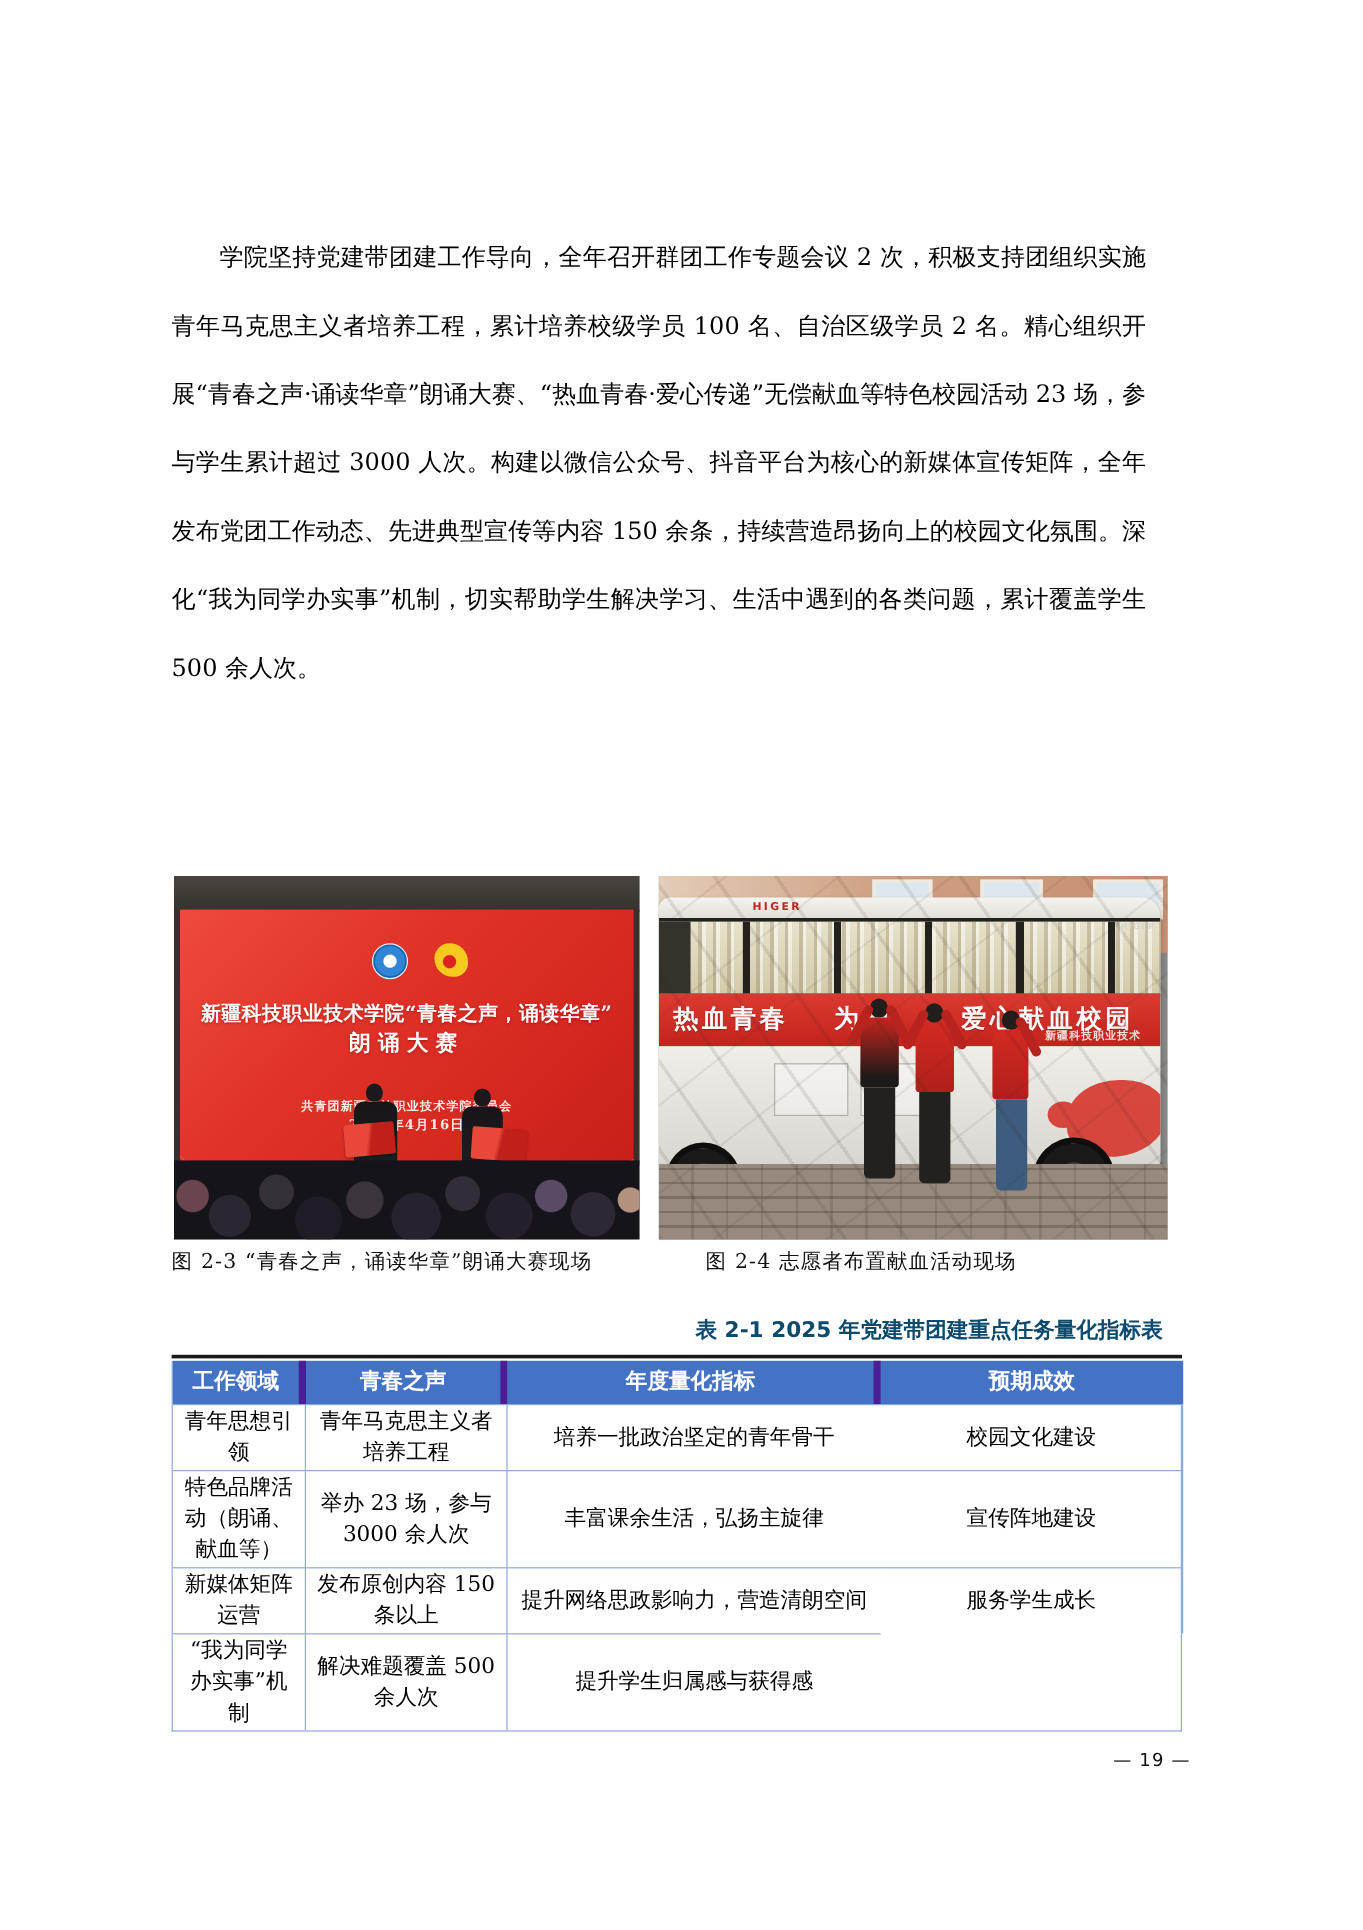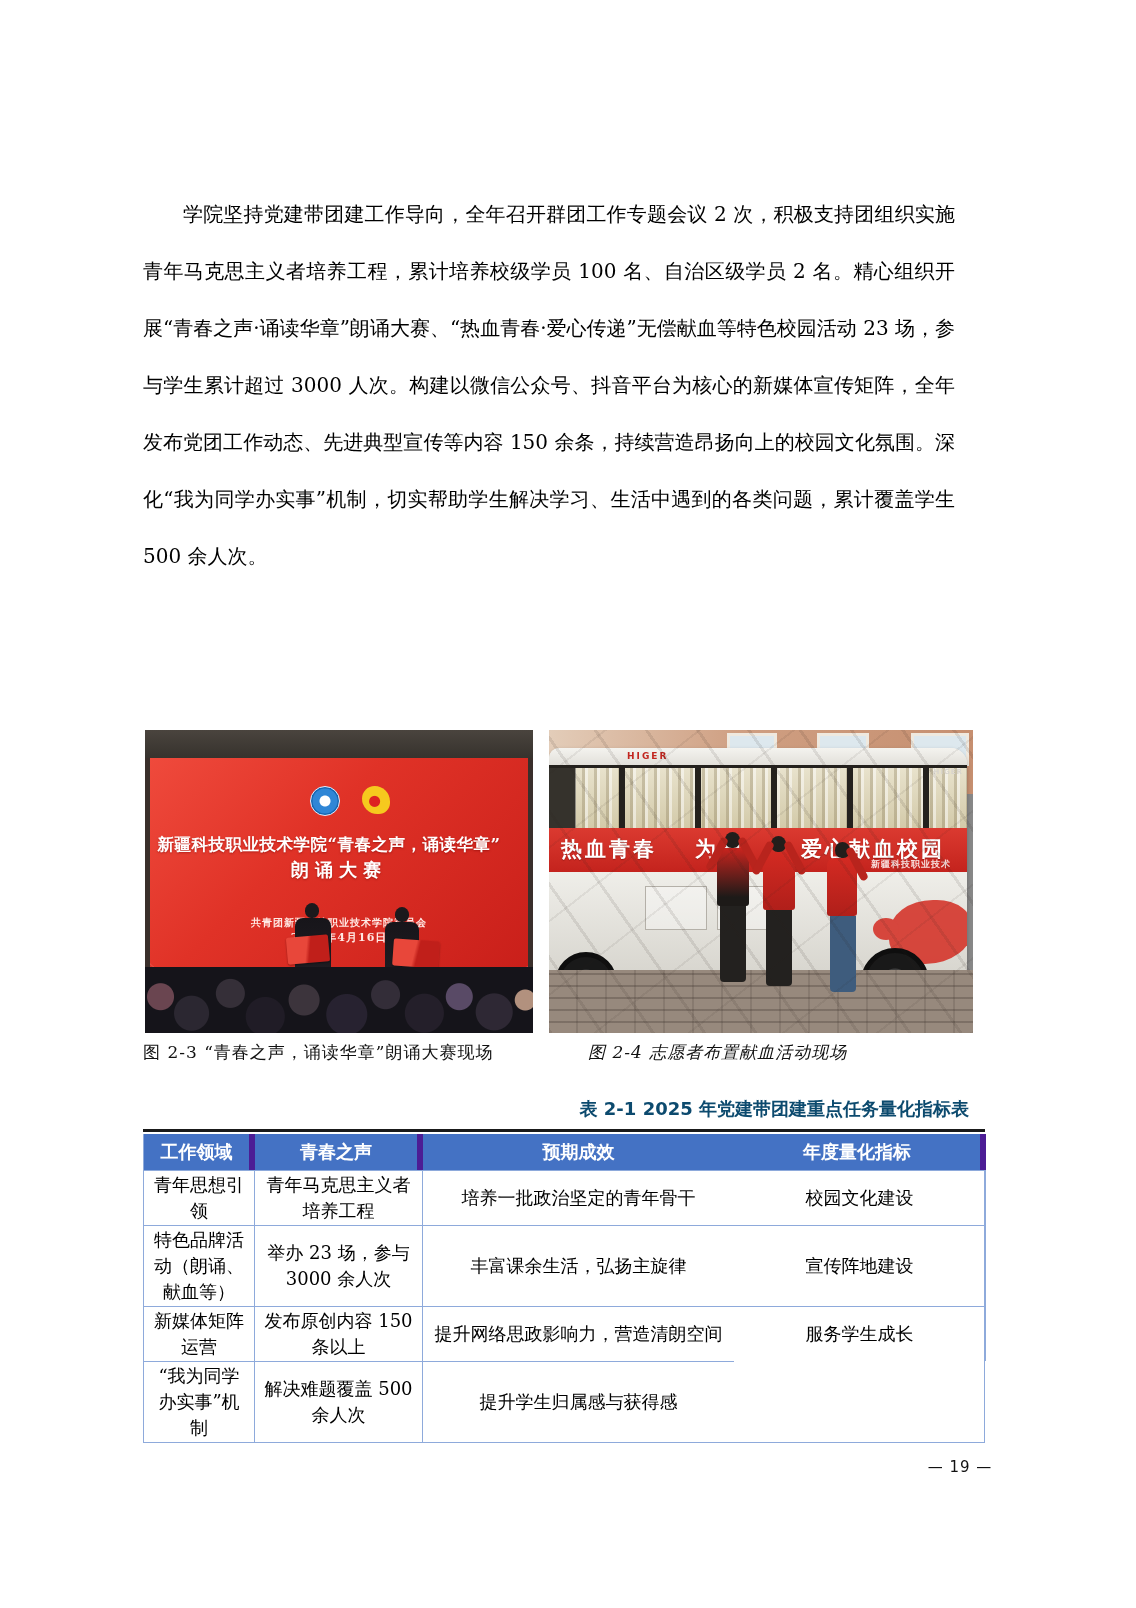--- a/index.html
+++ b/index.html
@@ -20,21 +20,21 @@
   .f1-side{position:absolute;top:28px;bottom:62px;width:6px;background:#3a2f2b;}
   .f1-side.l{left:0;} .f1-side.r{right:0;}
   .f1-screen{position:absolute;left:5px;right:5px;top:28px;bottom:62px;
              background:linear-gradient(135deg,#ef4a3c 0%,#e03227 40%,#c91f1a 100%);overflow:hidden;}
   .f1-swoosh{position:absolute;width:480px;height:220px;border-radius:50%;
              border-bottom:3px solid rgba(255,255,255,.22);top:30px;left:-20px;transform:rotate(-7deg);}
   .f1-swoosh.s2{top:55px;border-bottom-color:rgba(255,255,255,.12);}
   .f1-logo{position:absolute;top:28px;width:28px;height:28px;border-radius:50%;}
   .f1-logo.school{left:160px;background:radial-gradient(circle at 50% 50%,#ffffff 0 5px,#2f86d6 6px 12px,#1565b0 13px);border:1px solid #dfeeff;}
   .f1-logo.league{left:212px;background:radial-gradient(circle at 45% 55%,#d22 0 5px,#f6c91e 6px);border-radius:45% 55% 40% 55%;box-shadow:6px -4px 0 -8px #f6c91e;}
-  .f1-t1{position:absolute;left:2%;width:96%;top:76px;color:#fff;
+  .f1-t1{position:absolute;left:2%;width:96%;top:76px;text-align:center;color:#fff;
          font:bold 16.5px/22px "DejaVu Serif","Liberation Serif",serif;letter-spacing:.5px;
          text-shadow:0 1px 2px rgba(120,0,0,.5);white-space:nowrap;}
   .f1-t2{position:absolute;left:0;width:100%;top:100px;text-align:center;color:#fff;
          font:bold 18px/24px "DejaVu Serif","Liberation Serif",serif;letter-spacing:6px;
          text-shadow:0 1px 2px rgba(120,0,0,.5);}
   .f1-sub1{position:absolute;left:0;width:100%;top:158px;text-align:center;color:#ffe9e4;
            font:bold 10px/13px "DejaVu Serif",serif;letter-spacing:1px;}
   .f1-sub2{position:absolute;left:0;width:100%;top:173px;text-align:center;color:#ffe9e4;
            font:bold 11px/14px "DejaVu Serif",serif;letter-spacing:1px;}
   .stagep{position:absolute;width:36px;height:66px;background:linear-gradient(#17151a,#211e24);border-radius:8px 8px 2px 2px;}
@@ -103,21 +103,21 @@
   .vol.v2{left:214px;top:122px;}
   .vol.v3{left:278px;top:128px;width:30px;}
   .vol.v3::after{background:#3e5c7d;}
   .f2-shadow{position:absolute;inset:0;pointer-events:none;
       background:
         repeating-linear-gradient(55deg,rgba(40,30,25,.10) 0 3px,transparent 3px 42px),
         repeating-linear-gradient(-38deg,rgba(40,30,25,.07) 0 2px,transparent 2px 58px);}
 
   
   .caption{position:absolute;top:1040px;font-size:17px;line-height:24px;color:#111;letter-spacing:1px;}
-  .cap1{left:143px;} .cap2{left:588px;font-style:italic;}
+  .cap1{left:143px;} .cap2{left:588px;}
 
   
   .tbl-title{position:absolute;left:127px;top:1096px;width:842px;text-align:right;
              font:bold 18px/26px "DejaVu Sans","Liberation Sans",sans-serif;color:#0c4a6e;}
   .tbl-topline{position:absolute;left:143px;top:1129px;width:842px;height:3px;background:#1a1a1a;}
   .tbl{position:absolute;left:143px;top:1134px;width:842px;display:grid;
        grid-template-columns:111px 168px 311px 252px;
        border:1px solid #8EAADB;border-top:none;box-sizing:border-box;
        font-family:"DejaVu Serif","Liberation Serif",serif;}
   .th{background:#4472C4;color:#fff;height:36px;display:flex;align-items:center;justify-content:center;
@@ -201,22 +201,22 @@
       </div>
     <div class="f2-shadow"></div>
   </div>
   <div class="caption cap2">图 2-4 志愿者布置献血活动现场</div>
 
   <div class="tbl-title">表 2-1 2025 年党建带团建重点任务量化指标表</div>
   <div class="tbl-topline"></div>
   <div class="tbl">
     <div class="th">工作领域</div>
     <div class="th">青春之声</div>
+    <div class="th">年度量化指标</div>
     <div class="th last">预期成效</div>
-    <div class="th">年度量化指标</div>
 
     <div class="td">青年思想引领</div>
     <div class="td">青年马克思主义者培养工程</div>
     <div class="td last">培养一批政治坚定的青年骨干</div>
 
     <div class="td">校园文化建设</div>
     <div class="td">特色品牌活动（朗诵、献血等）</div>
     <div class="td">举办 23 场，参与 3000 余人次</div>
     <div class="td last">丰富课余生活，弘扬主旋律</div>
 

